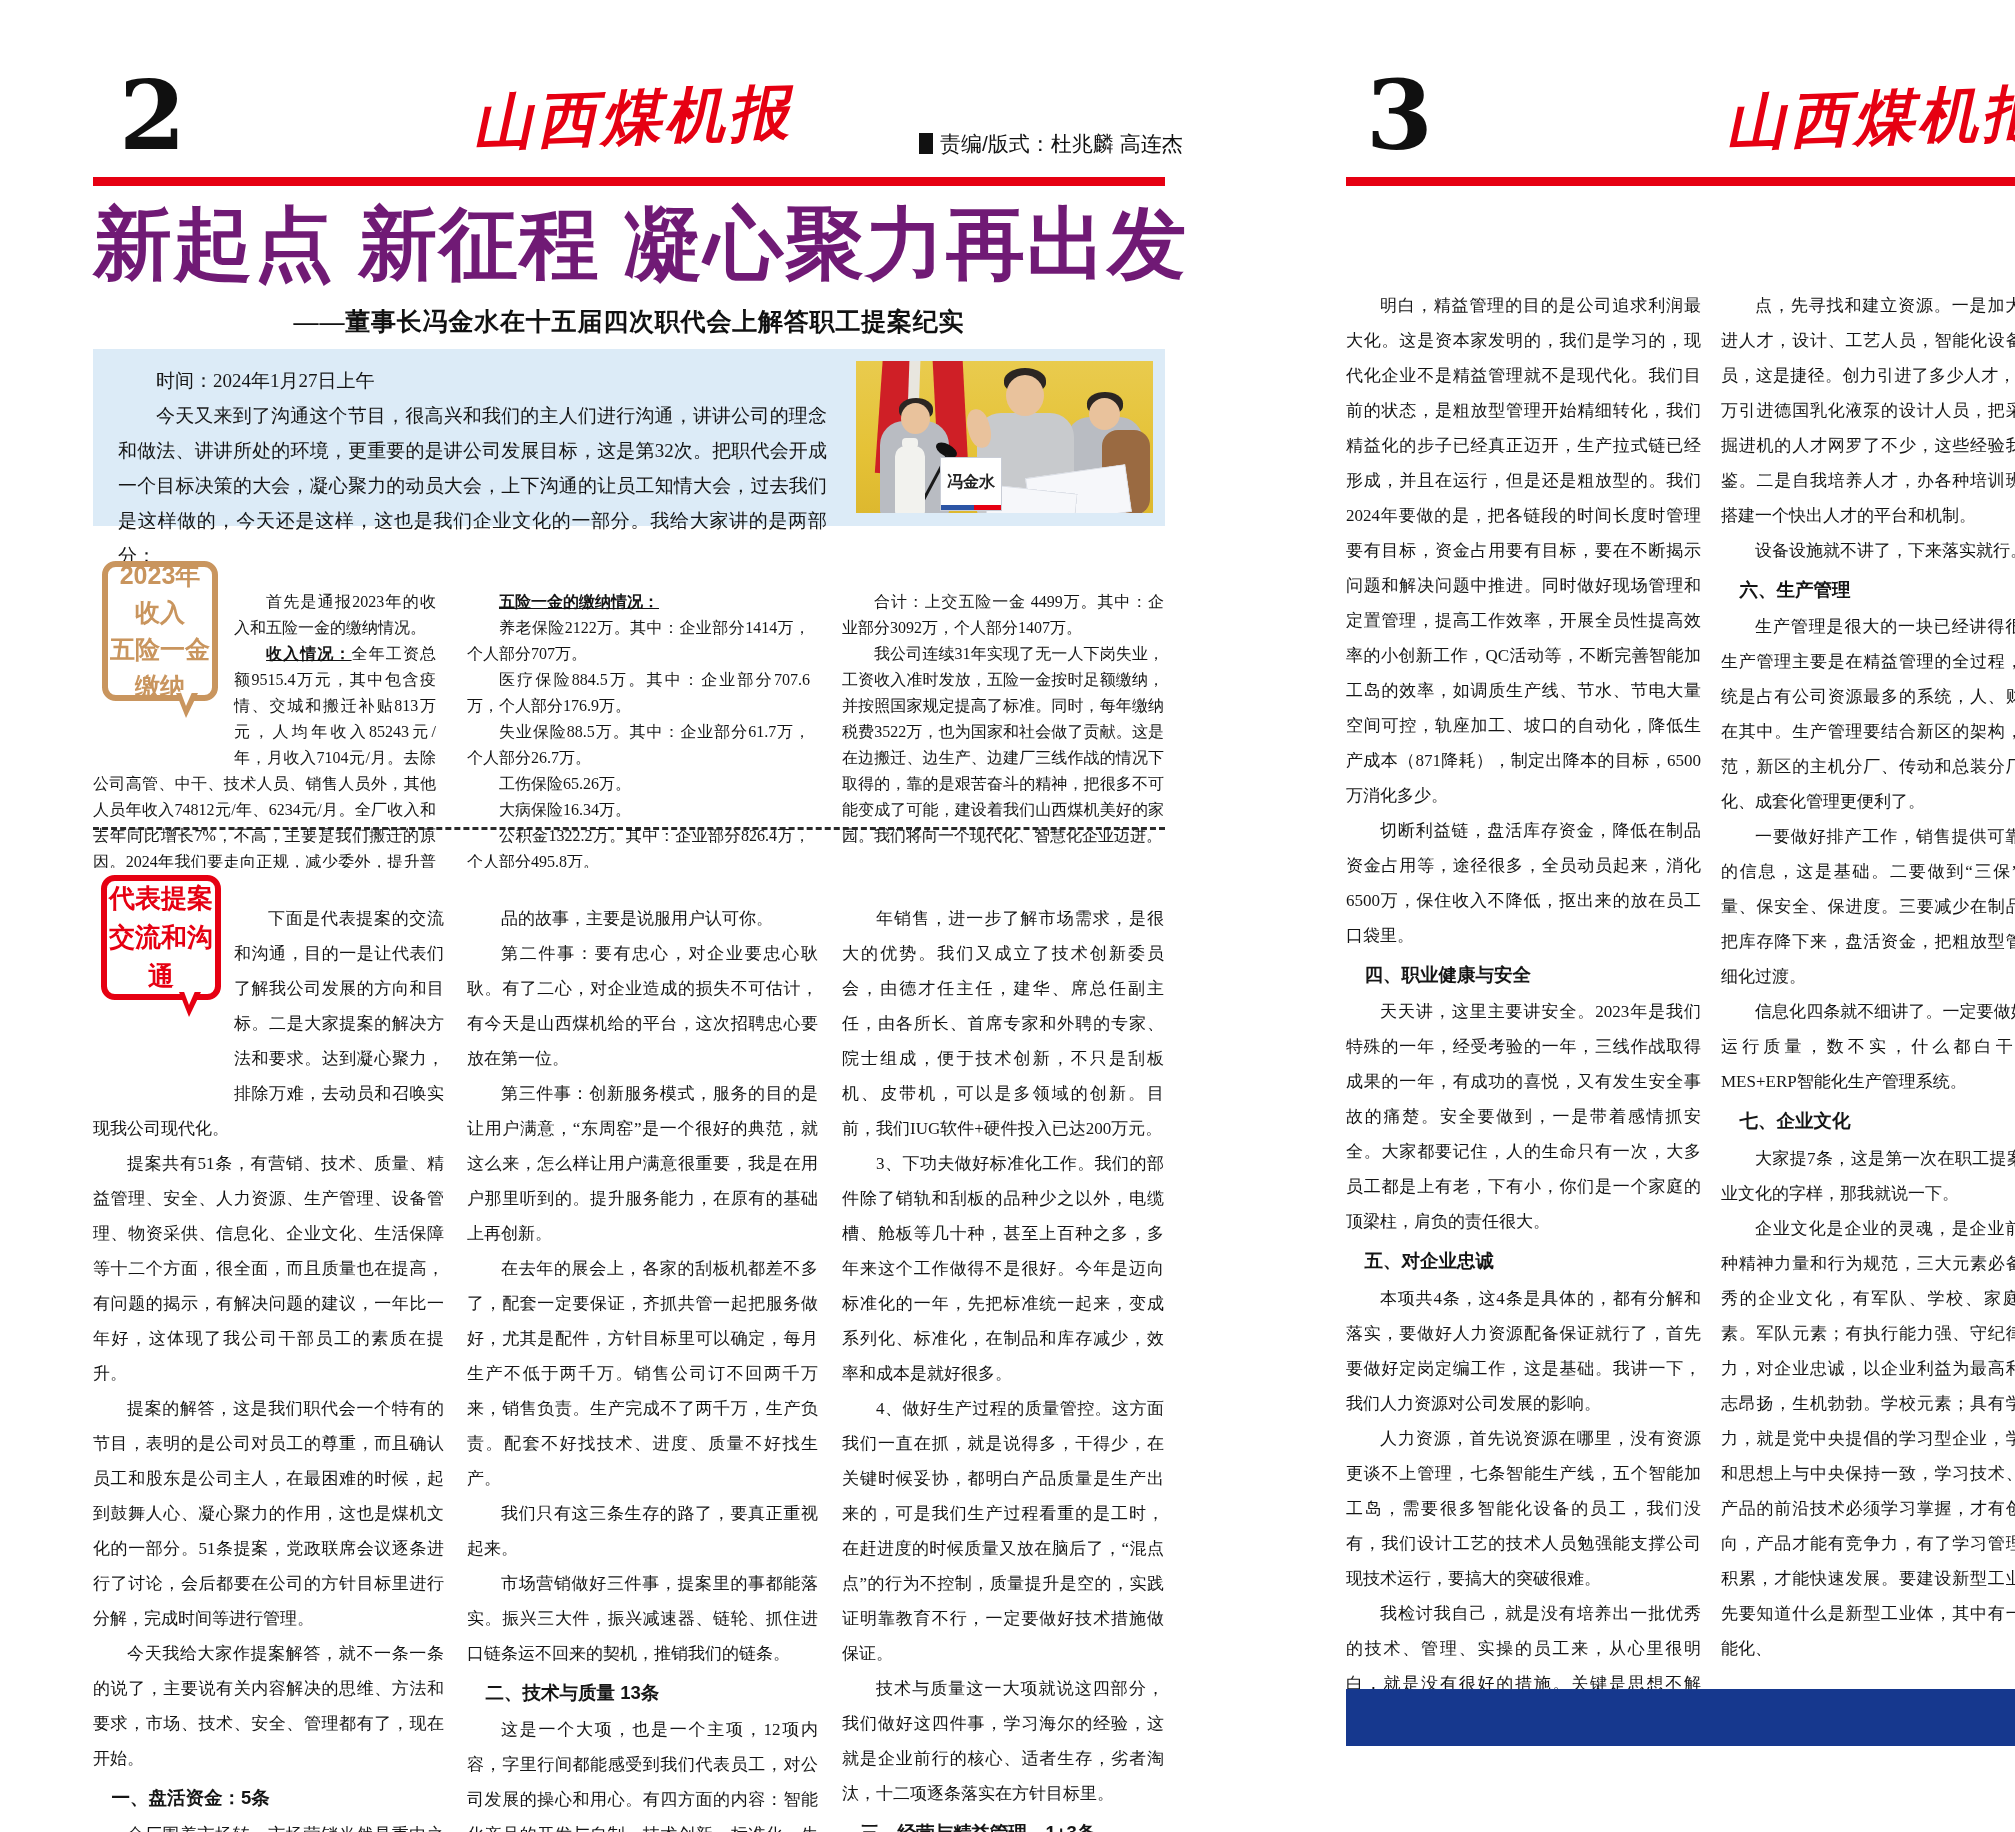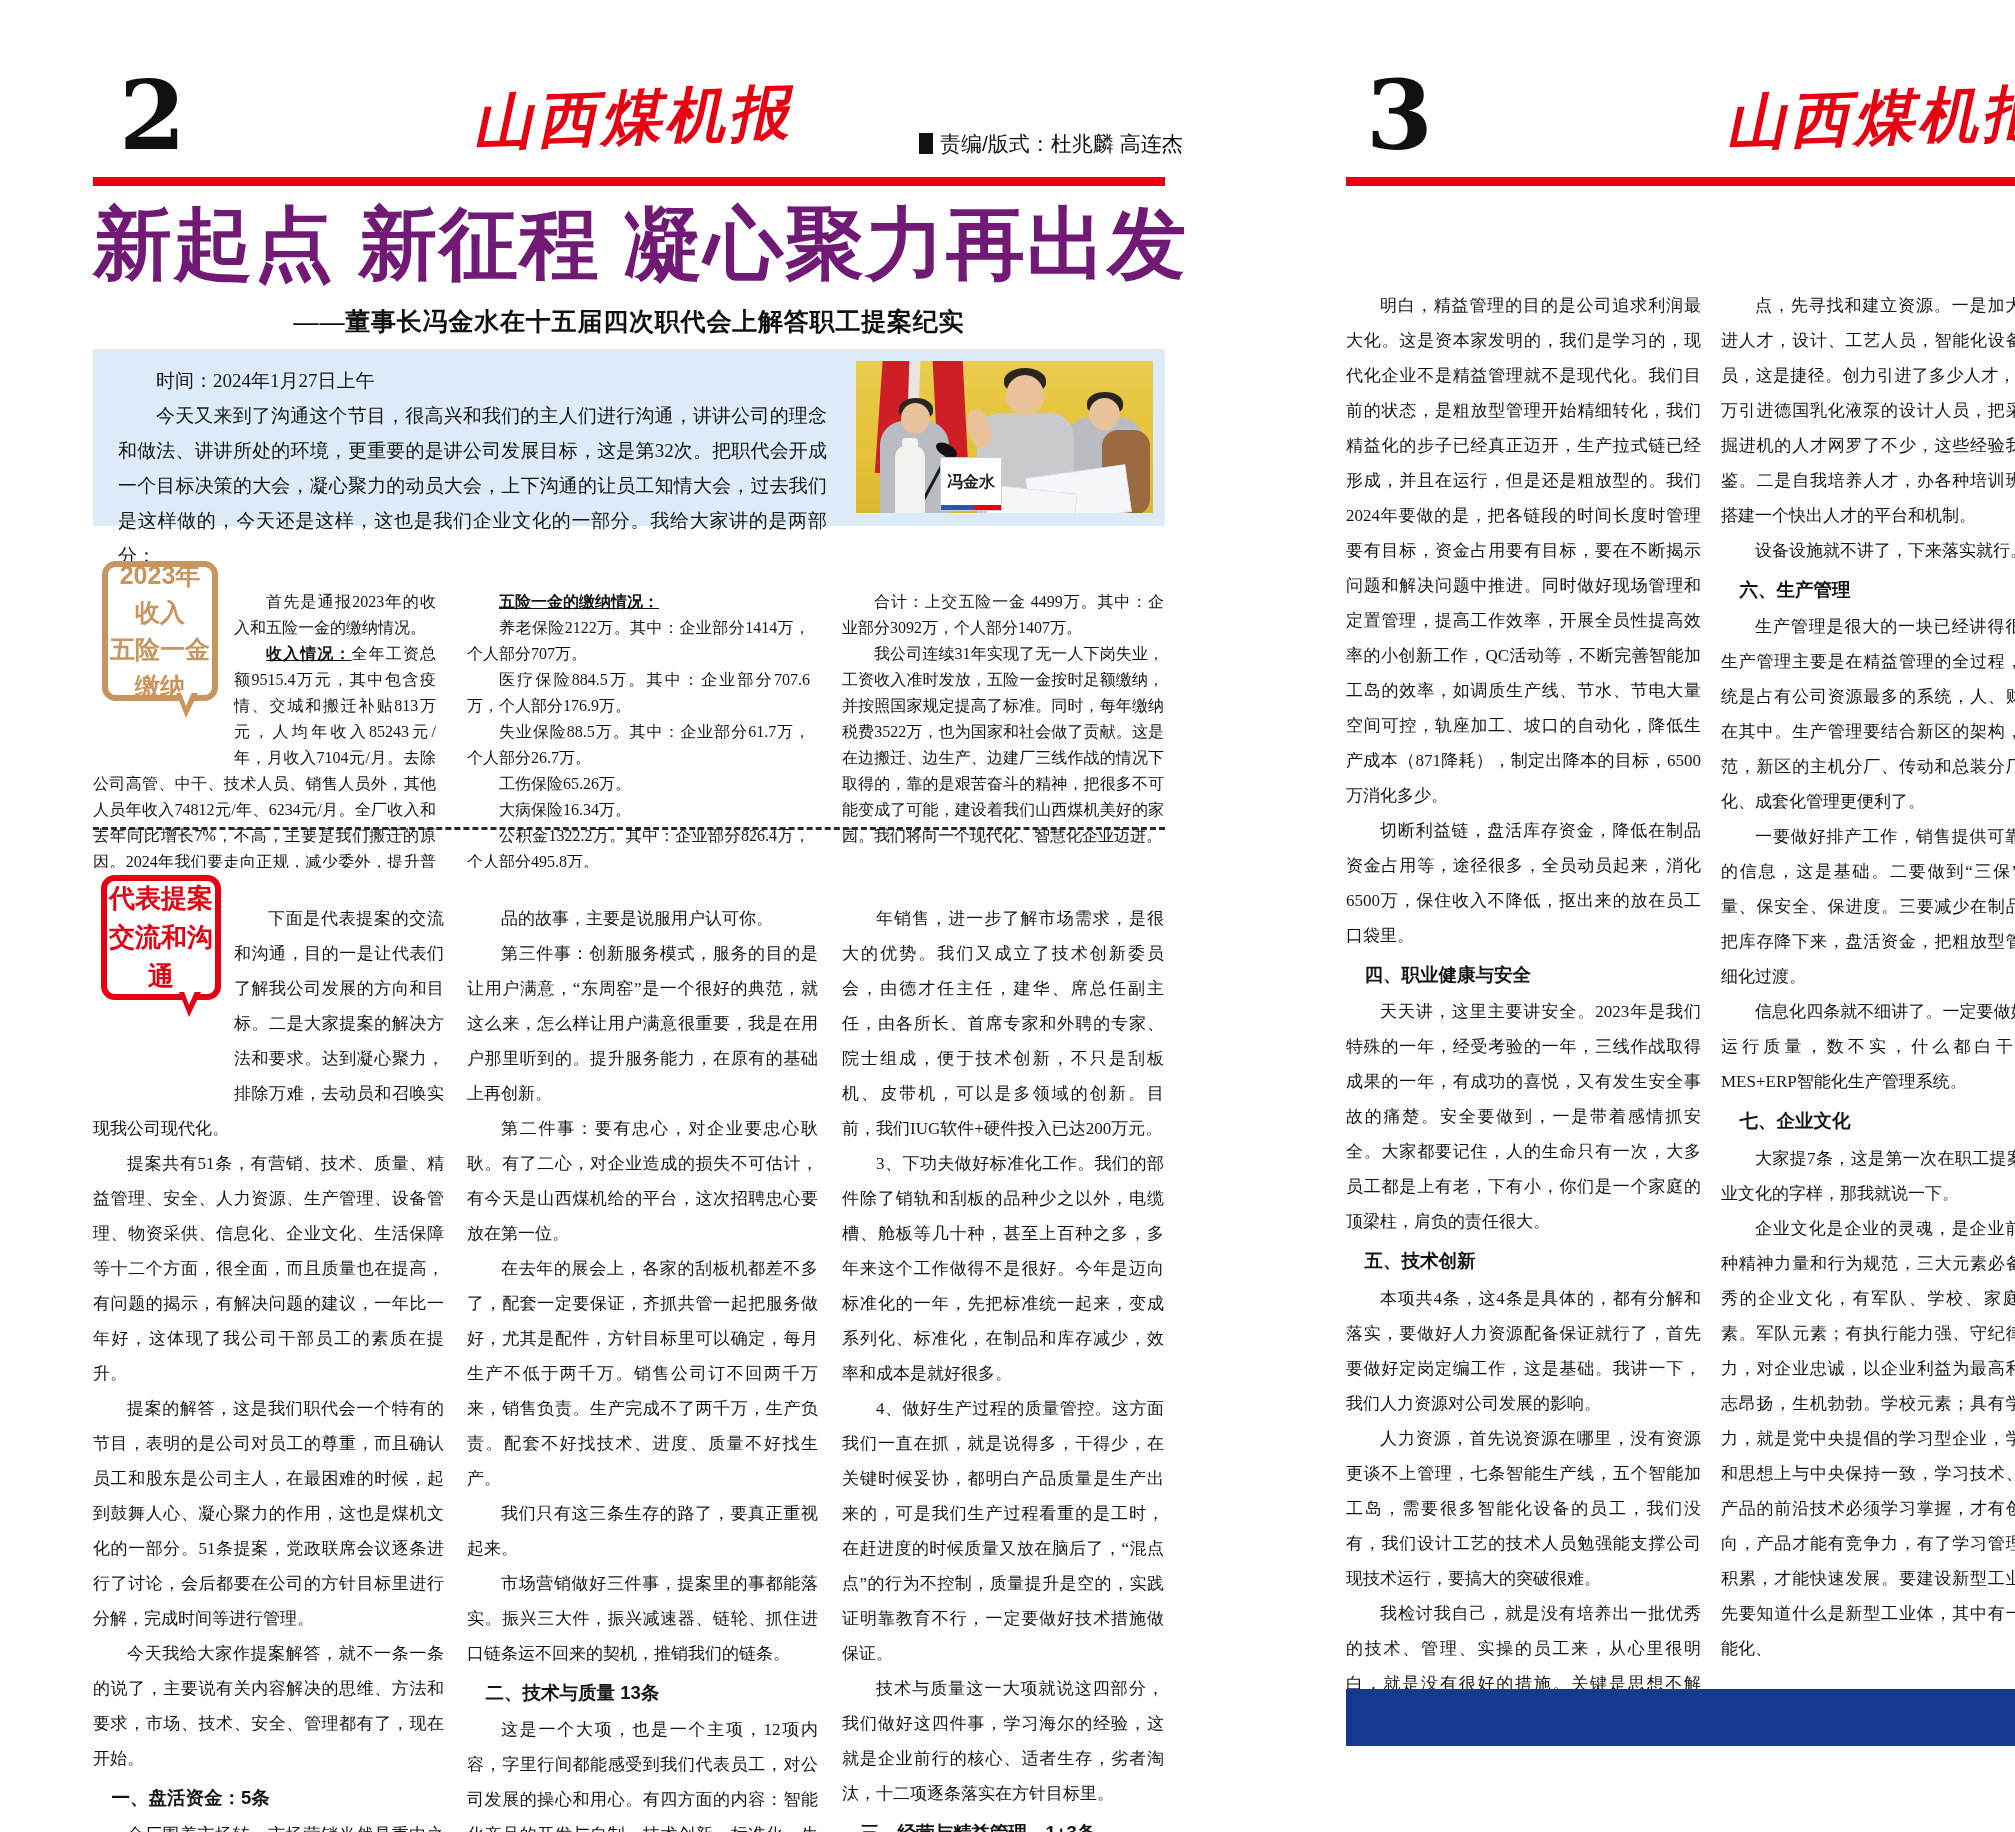--- a/index.html
+++ b/index.html
@@ -181,22 +181,22 @@
           <p class="para p">全厂围着市场转，市场营销当然是重中之重，但是提的5条，都不是很重要的事，在方针目标里要认真落实，不然围着什么转？营销是龙头呀，龙头没有劲，龙尾怎么能摆起来，营销责任重大，要有责任担当，把龙头抬的高高的，才能看得远，才能在市场有霸气，有底气，用户那里才能有影响力。</p>
         </div>
       <div class="bubble red" style="left:101px;top:875px;">
         <div>代表提案</div>
         <div>交流和沟通</div>
         <i class="tail"></i>
           <i class="tail-in"></i>
       </div>
       <div class="col" style="left:467px;top:858px;width:351px;height:931px;">
           <p class="para p">品的故事，主要是说服用户认可你。</p>
+          <p class="para p">第二件事：要有忠心，对企业要忠心耿耿。有了二心，对企业造成的损失不可估计，有今天是山西煤机给的平台，这次招聘忠心要放在第一位。</p>
           <p class="para p">第三件事：创新服务模式，服务的目的是让用户满意，“东周窑”是一个很好的典范，就这么来，怎么样让用户满意很重要，我是在用户那里听到的。提升服务能力，在原有的基础上再创新。</p>
-          <p class="para p">第二件事：要有忠心，对企业要忠心耿耿。有了二心，对企业造成的损失不可估计，有今天是山西煤机给的平台，这次招聘忠心要放在第一位。</p>
           <p class="para p">在去年的展会上，各家的刮板机都差不多了，配套一定要保证，齐抓共管一起把服务做好，尤其是配件，方针目标里可以确定，每月生产不低于两千万。销售公司订不回两千万来，销售负责。生产完成不了两千万，生产负责。配套不好找技术、进度、质量不好找生产。</p>
           <p class="para p">我们只有这三条生存的路了，要真正重视起来。</p>
           <p class="para p">市场营销做好三件事，提案里的事都能落实。振兴三大件，振兴减速器、链轮、抓住进口链条运不回来的契机，推销我们的链条。</p>
           <p class="para h">二、技术与质量 13条</p>
           <p class="para p">这是一个大项，也是一个主项，12项内容，字里行间都能感受到我们代表员工，对公司发展的操心和用心。有四方面的内容：智能化产品的开发与自制、技术创新、标准化、生产过程的质量管控。</p>
         </div>
       <div class="col" style="left:842px;top:858px;width:322px;height:931px;">
           <p class="para p">年销售，进一步了解市场需求，是很大的优势。我们又成立了技术创新委员会，由德才任主任，建华、席总任副主任，由各所长、首席专家和外聘的专家、院士组成，便于技术创新，不只是刮板机、皮带机，可以是多领域的创新。目前，我们IUG软件+硬件投入已达200万元。</p>
           <p class="para p">3、下功夫做好标准化工作。我们的部件除了销轨和刮板的品种少之以外，电缆槽、舱板等几十种，甚至上百种之多，多年来这个工作做得不是很好。今年是迈向标准化的一年，先把标准统一起来，变成系列化、标准化，在制品和库存减少，效率和成本是就好很多。</p>
           <p class="para p">4、做好生产过程的质量管控。这方面我们一直在抓，就是说得多，干得少，在关键时候妥协，都明白产品质量是生产出来的，可是我们生产过程看重的是工时，在赶进度的时候质量又放在脑后了，“混点点”的行为不控制，质量提升是空的，实践证明靠教育不行，一定要做好技术措施做保证。</p>
@@ -211,21 +211,21 @@
     <div class="abs pagenum" style="left:1366px;top:68px;">3</div>
     <div class="abs masthead" style="left:1660px;top:84px;width:451px;">山西煤机报</div>
 
     <div class="abs redrule" style="left:1346px;top:177px;width:1108px;"></div>
 
     <div class="col" style="left:1346px;top:245px;width:355px;height:1413px;">
         <p class="para p">明白，精益管理的目的是公司追求利润最大化。这是资本家发明的，我们是学习的，现代化企业不是精益管理就不是现代化。我们目前的状态，是粗放型管理开始精细转化，我们精益化的步子已经真正迈开，生产拉式链已经形成，并且在运行，但是还是粗放型的。我们2024年要做的是，把各链段的时间长度时管理要有目标，资金占用要有目标，要在不断揭示问题和解决问题中推进。同时做好现场管理和定置管理，提高工作效率，开展全员性提高效率的小创新工作，QC活动等，不断完善智能加工岛的效率，如调质生产线、节水、节电大量空间可控，轨座加工、坡口的自动化，降低生产成本（871降耗），制定出降本的目标，6500万消化多少。</p>
         <p class="para p">切断利益链，盘活库存资金，降低在制品资金占用等，途径很多，全员动员起来，消化6500万，保住收入不降低，抠出来的放在员工口袋里。</p>
         <p class="para h">四、职业健康与安全</p>
         <p class="para p">天天讲，这里主要讲安全。2023年是我们特殊的一年，经受考验的一年，三线作战取得成果的一年，有成功的喜悦，又有发生安全事故的痛楚。安全要做到，一是带着感情抓安全。大家都要记住，人的生命只有一次，大多员工都是上有老，下有小，你们是一个家庭的顶梁柱，肩负的责任很大。</p>
-        <p class="para h">五、技术创新</p>
+        <p class="para h">五、对企业忠诚</p>
         <p class="para p">本项共4条，这4条是具体的，都有分解和落实，要做好人力资源配备保证就行了，首先要做好定岗定编工作，这是基础。我讲一下，我们人力资源对公司发展的影响。</p>
         <p class="para p">人力资源，首先说资源在哪里，没有资源更谈不上管理，七条智能生产线，五个智能加工岛，需要很多智能化设备的员工，我们没有，我们设计工艺的技术人员勉强能支撑公司现技术运行，要搞大的突破很难。</p>
         <p class="para p">我检讨我自己，就是没有培养出一批优秀的技术、管理、实操的员工来，从心里很明白，就是没有很好的措施。关键是思想不解放，要是把人也挖过来，山西煤机就不是这个样子啦。当务之急要做好以下几</p>
       </div>
     <div class="col" style="left:1721px;top:245px;width:355px;height:1413px;">
         <p class="para p">点，先寻找和建立资源。一是加大力度引进人才，设计、工艺人员，智能化设备维护人员，这是捷径。创力引进了多少人才，年薪200万引进德国乳化液泵的设计人员，把采煤机、掘进机的人才网罗了不少，这些经验我们要借鉴。二是自我培养人才，办各种培训班，就是搭建一个快出人才的平台和机制。</p>
         <p class="para p">设备设施就不讲了，下来落实就行。</p>
         <p class="para h">六、生产管理</p>
         <p class="para p">生产管理是很大的一块已经讲得很多了，生产管理主要是在精益管理的全过程，生产系统是占有公司资源最多的系统，人、财、物都在其中。生产管理要结合新区的架构，尽快规范，新区的主机分厂、传动和总装分厂，专业化、成套化管理更便利了。</p>
         <p class="para p">一要做好排产工作，销售提供可靠、真实的信息，这是基础。二要做到“三保”，保质量、保安全、保进度。三要减少在制品占用，把库存降下来，盘活资金，把粗放型管理向精细化过渡。</p>

